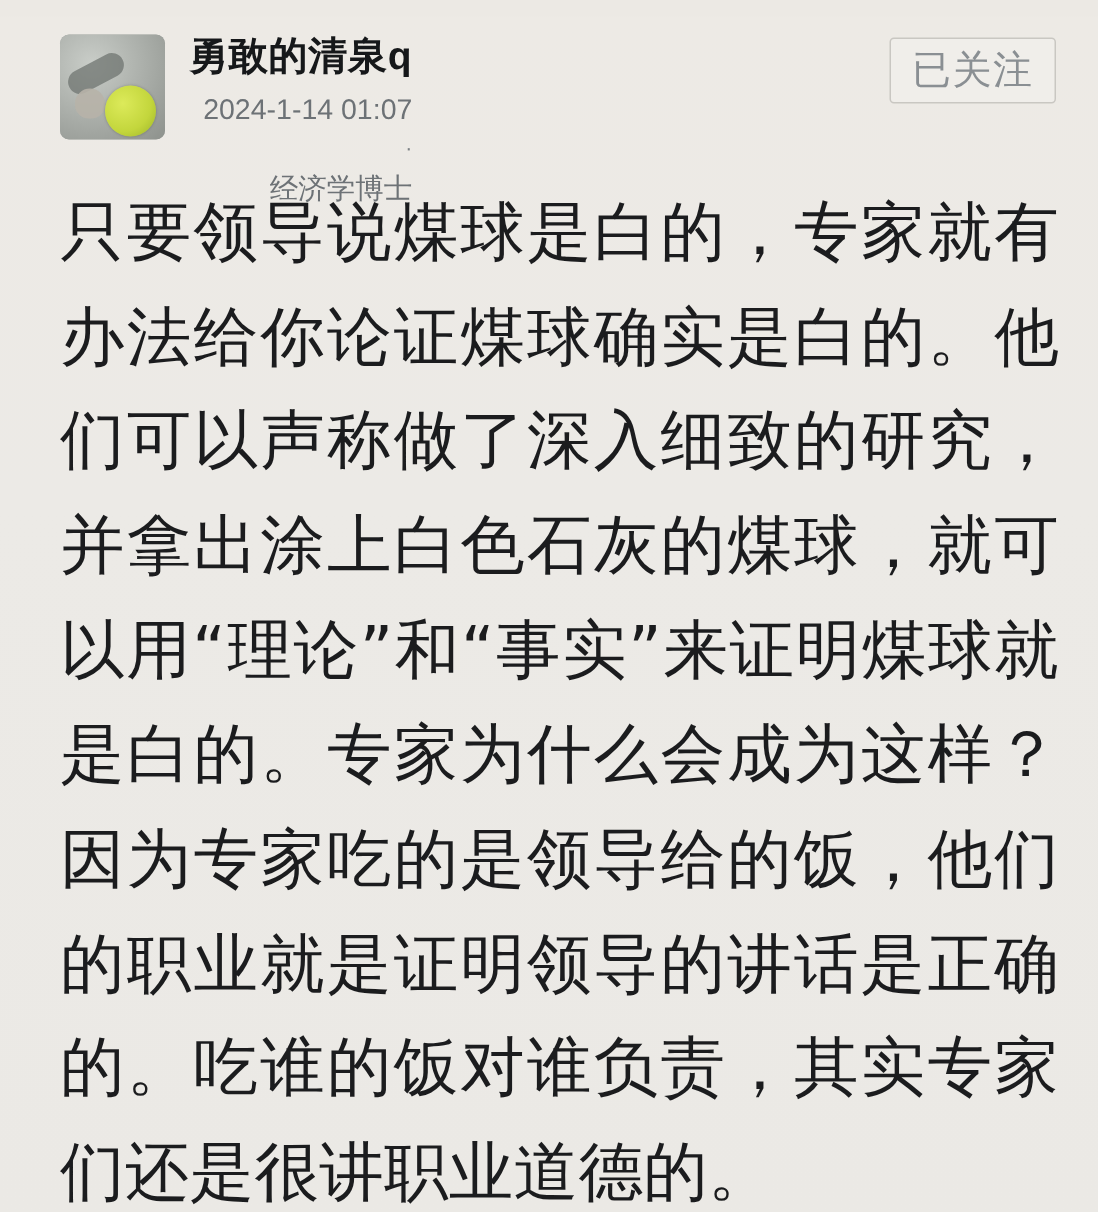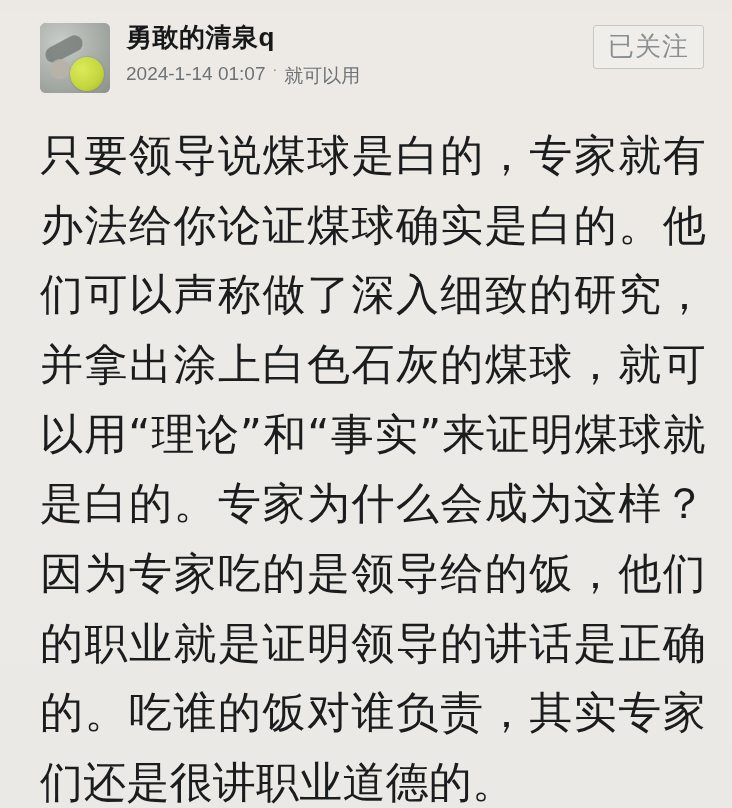--- a/index.html
+++ b/index.html
@@ -88,22 +88,23 @@
     letter-spacing: .5px;
     line-height: 1.15;
     white-space: nowrap;
   }
   .subline {
     margin-top: 10px;
     font-size: 19px;
     color: #6d7276;
     white-space: nowrap;
     display: flex;
-    align-items: flex-start;
+    align-items: flex-end;
     gap: 7px;
+    flex-direction: column;
   }
   .dot-sep {
     font-size: 14px;
     color: #7b8084;
     line-height: 1;
     transform: translateY(-1px);
   }
   .follow-btn {
     position: absolute;
     right: 2px;
@@ -142,21 +143,21 @@
       <div class="av-arm"></div>
       <div class="av-hand"></div>
       <div class="av-ball"></div>
     </div>
 
     <div class="meta">
       <div class="username">勇敢的清泉q</div>
       <div class="subline">
         <span>2024-1-14 01:07</span>
         <span class="dot-sep">·</span>
-        <span>就可以用</span>
+        <span>经济学博士</span>
       </div>
     </div>
 
     <div class="follow-btn">已关注</div>
   </div>
 
   <div class="content">只要领导说煤球是白的，专家就有办法给你论证煤球确实是白的。他们可以声称做了深入细致的研究，并拿出涂上白色石灰的煤球，就可以用“理论”和“事实”来证明煤球就是白的。专家为什么会成为这样？因为专家吃的是领导给的饭，他们的职业就是证明领导的讲话是正确的。吃谁的饭对谁负责，其实专家们还是很讲职业道德的。</div>
 
 </div>
 

